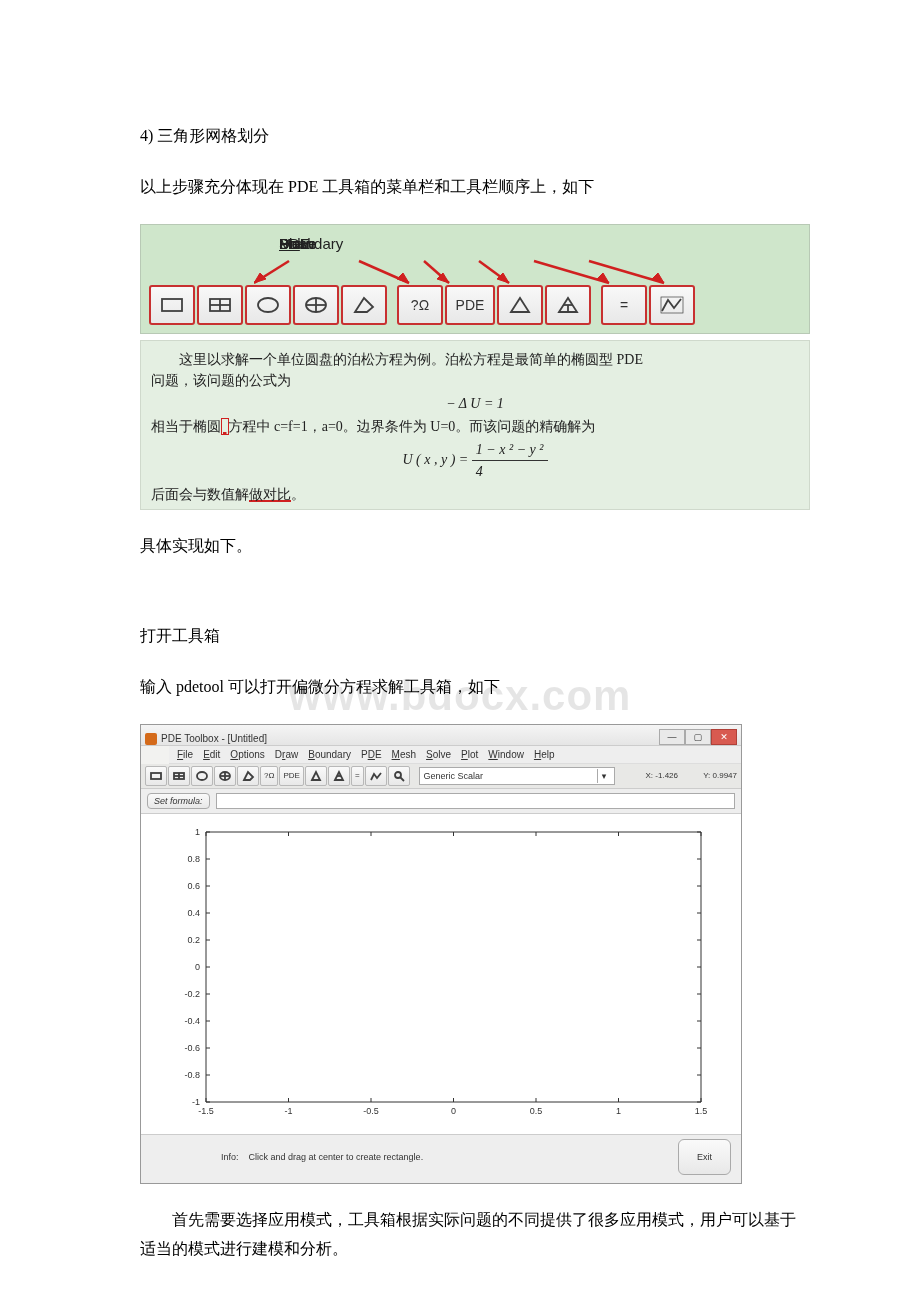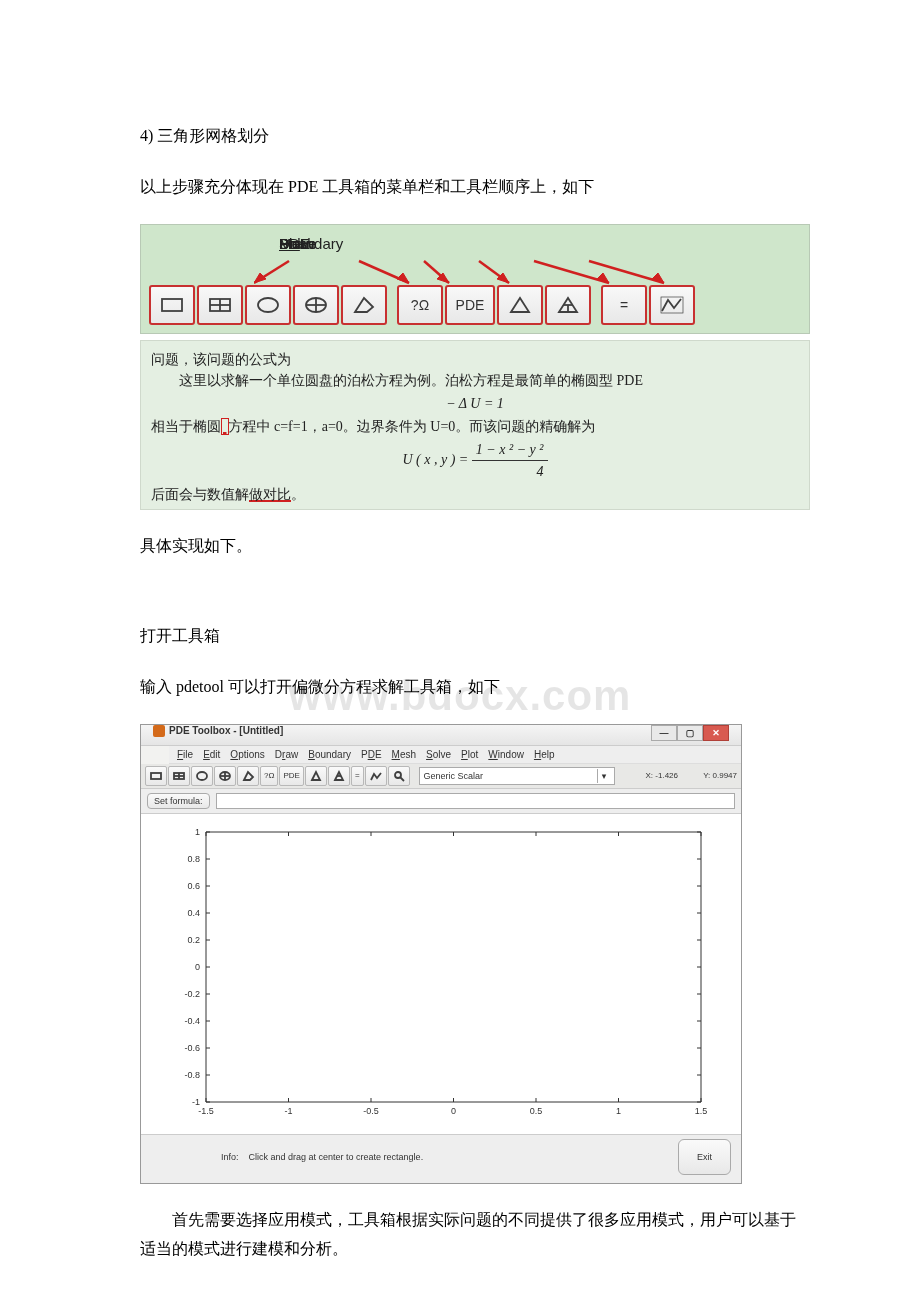--- a/index.html
+++ b/index.html
@@ -96,46 +96,45 @@
     font-family: "SimSun", serif;
     font-size: 14px;
     line-height: 1.5;
     color: #222;
     margin-bottom: 6px;
   }
   .fig2 .center { text-align: center; font-family: 'Times New Roman', serif; font-style: italic; margin: 2px 0; }
   .fig2 .frac {
     display: inline-block;
     vertical-align: middle;
-    text-align: right;
+    text-align: left;
     font-style: italic;
   }
   .fig2 .frac .num { border-bottom: 1px solid #333; padding: 0 4px; display: block; }
   .fig2 .frac .den { padding: 0 4px; display: block; }
   .fig2 .redu { text-decoration: underline; text-decoration-color: #d02020; text-decoration-thickness: 2px; }
 
   
   .fig3 {
     border: 1px solid #999;
     background: #f2f2f0;
     font-family: "Segoe UI", Tahoma, sans-serif;
     font-size: 10px;
     color: #333;
     width: 600px;
     margin: 6px 0;
   }
   .fig3-titlebar {
     display: flex;
-    align-items: flex-start;
+    align-items: flex-end;
     justify-content: space-between;
     height: 20px;
     background: linear-gradient(#f5f5f5, #e5e5e5);
     border-bottom: 1px solid #ccc;
-    padding: 0 12px;
-    font-weight: bold;
+    padding: 0 4px;
   }
   .fig3-titlebar .title { display: flex; align-items: center; gap: 4px; }
   .fig3-titlebar .win-icon {
     width: 12px; height: 12px; background: #d46a1a; border-radius: 2px;
   }
   .winbtns { display: flex; gap: 0; }
   .winbtns .wb {
     width: 24px; height: 14px; border: 1px solid #aaa;
     display: flex; align-items: center; justify-content: center;
     font-size: 9px;
@@ -201,20 +200,21 @@
     border-bottom: 1px solid #ccc;
     background: #eee;
     align-items: center;
   }
   .fig3-formula-row .btn {
     padding: 2px 6px;
     border: 1px solid #aaa;
     background: linear-gradient(#fafafa,#e8e8e8);
     border-radius: 4px;
     font-size: 9px;
+    font-style: italic;
   }
   .fig3-formula-row .input {
     flex: 1; height: 14px; background: #fff; border: 1px solid #aaa;
   }
   .fig3-plot {
     position: relative;
     height: 320px;
     background: #fff;
     margin: 0;
   }
@@ -322,22 +322,22 @@
           <svg>
             <path class="ic-stroke" d="M3 17 L9 6 L15 14 L22 5"></path>
             <rect class="ic-stroke" x="2" y="3" width="22" height="16" style="stroke-width:0.7"></rect>
           </svg>
         </div>
     </div>
   </div>
 
   
   <div class="fig2">
+    <div><span>　　这里以求解一个单位圆盘的泊松方程为例。泊松方程是最简单的椭圆型 PDE</span></div>
     <div><span>问题，该问题的公式为</span></div>
-    <div><span>　　这里以求解一个单位圆盘的泊松方程为例。泊松方程是最简单的椭圆型 PDE</span></div>
     <div class="center">− Δ U  =  1</div>
     <div>
       <span>相当于椭圆</span><span class="redu" style="border:1px solid #d02020; padding:0 1px; line-height:1"> </span><span>方程中 c=f=1，a=0。边界条件为 U=0。而该问题的精确解为</span>
     </div>
     <div class="center">
       <span>U  ( x , y )  = </span>
       <span class="frac"><span class="num">1 − x ² − y ²</span><span class="den">4</span></span>
     </div>
     <div>
       <span>后面会与数值解</span><span class="redu">做对比</span><span>。</span>

